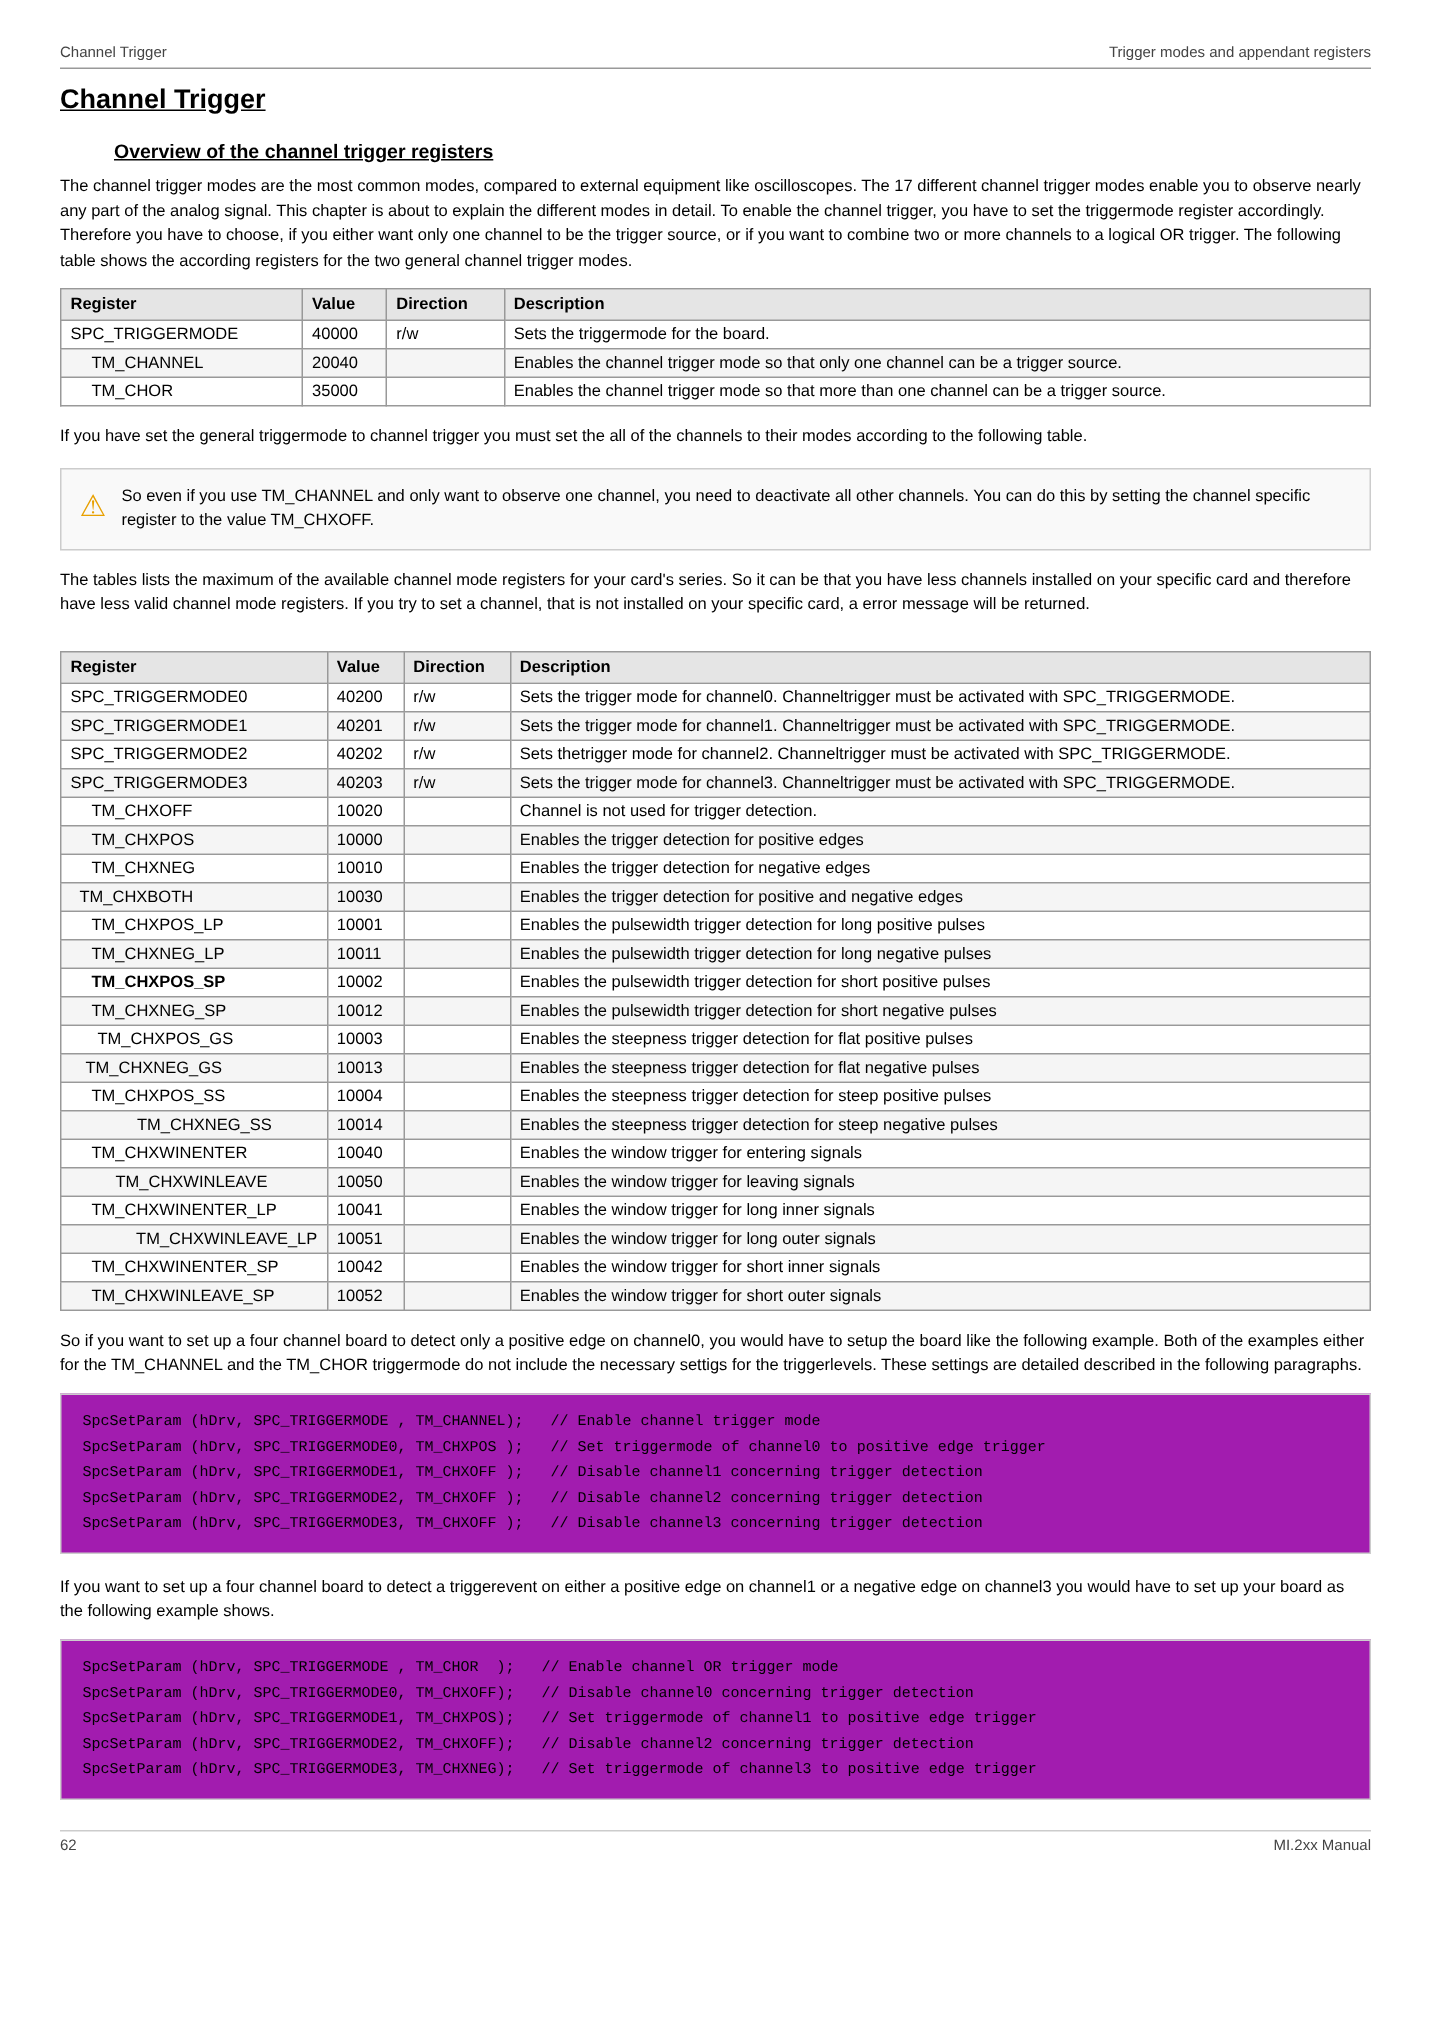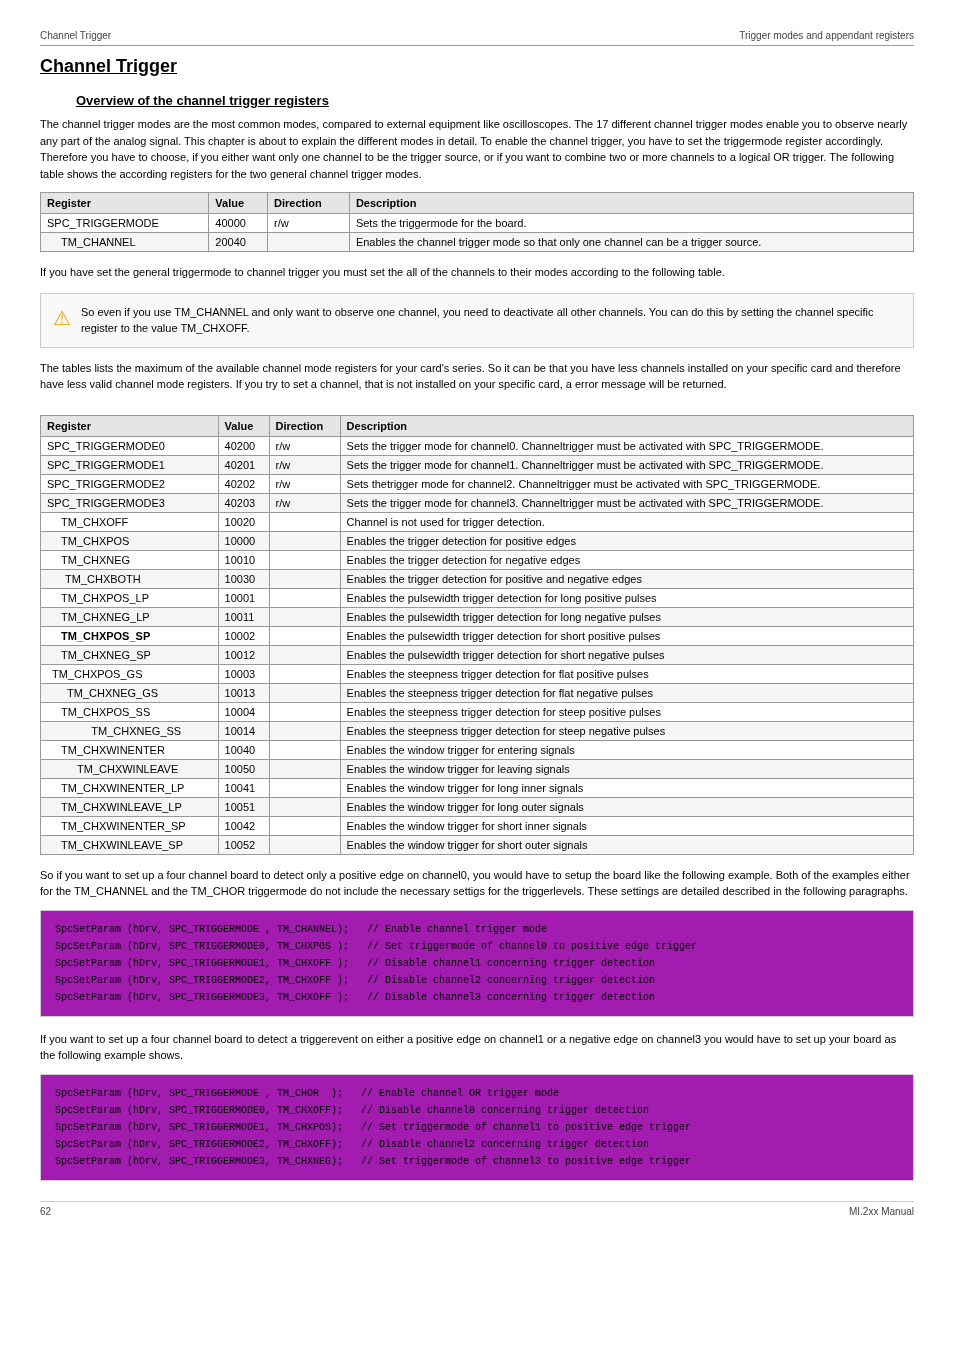--- a/index.html
+++ b/index.html
@@ -139,20 +139,26 @@
         <td>40000</td>
         <td>r/w</td>
         <td>Sets the triggermode for the board.</td>
       </tr>
       <tr class="indent-row">
         <td style="padding-left: 20px;">TM_CHANNEL</td>
         <td>20040</td>
         <td></td>
         <td>Enables the channel trigger mode so that only one channel can be a trigger source.</td>
       </tr>
+      <tr class="indent-row">
+        <td style="padding-left: 20px;">TM_CHOR</td>
+        <td>35000</td>
+        <td></td>
+        <td>Enables the channel trigger mode so that more than one channel can be a trigger source.</td>
+      </tr>
     </tbody>
 </table>
 
 
 <p>If you have set the general triggermode to channel trigger you must set the all of the channels to their modes according to the following table.</p>
 
 
 <div class="warning-box">
   <span class="warning-icon">⚠</span>
   <span class="warning-text">So even if you use TM_CHANNEL and only want to observe one channel, you need to deactivate all other channels. You can do this by setting the channel specific register to the value TM_CHXOFF.</span>
@@ -210,21 +216,21 @@
         <td></td>
         <td>Enables the trigger detection for positive edges</td>
       </tr>
       <tr>
         <td style="padding-left: 20px;">TM_CHXNEG</td>
         <td>10010</td>
         <td></td>
         <td>Enables the trigger detection for negative edges</td>
       </tr>
       <tr>
-        <td style="padding-left: 24px;">TM_CHXBOTH</td>
+        <td style="padding-left: 12px;">TM_CHXBOTH</td>
         <td>10030</td>
         <td></td>
         <td>Enables the trigger detection for positive and negative edges</td>
       </tr>
       <tr>
         <td style="padding-left: 20px;">TM_CHXPOS_LP</td>
         <td>10001</td>
         <td></td>
         <td>Enables the pulsewidth trigger detection for long positive pulses</td>
       </tr>
@@ -240,27 +246,27 @@
         <td></td>
         <td>Enables the pulsewidth trigger detection for short positive pulses</td>
       </tr>
       <tr>
         <td style="padding-left: 20px;">TM_CHXNEG_SP</td>
         <td>10012</td>
         <td></td>
         <td>Enables the pulsewidth trigger detection for short negative pulses</td>
       </tr>
       <tr>
-        <td style="padding-left: 11px;">TM_CHXPOS_GS</td>
+        <td style="padding-left: 24px;">TM_CHXPOS_GS</td>
         <td>10003</td>
         <td></td>
         <td>Enables the steepness trigger detection for flat positive pulses</td>
       </tr>
       <tr>
-        <td style="padding-left: 26px;">TM_CHXNEG_GS</td>
+        <td style="padding-left: 16px;">TM_CHXNEG_GS</td>
         <td>10013</td>
         <td></td>
         <td>Enables the steepness trigger detection for flat negative pulses</td>
       </tr>
       <tr>
         <td style="padding-left: 20px;">TM_CHXPOS_SS</td>
         <td>10004</td>
         <td></td>
         <td>Enables the steepness trigger detection for steep positive pulses</td>
       </tr>
@@ -282,21 +288,21 @@
         <td></td>
         <td>Enables the window trigger for leaving signals</td>
       </tr>
       <tr>
         <td style="padding-left: 20px; margin-left: 23px;">TM_CHXWINENTER_LP</td>
         <td>10041</td>
         <td></td>
         <td>Enables the window trigger for long inner signals</td>
       </tr>
       <tr>
-        <td style="padding-left: 20px;">TM_CHXWINLEAVE_LP</td>
+        <td style="padding-left: 20px; text-align: right;">TM_CHXWINLEAVE_LP</td>
         <td>10051</td>
         <td></td>
         <td>Enables the window trigger for long outer signals</td>
       </tr>
       <tr>
         <td style="padding-left: 20px;">TM_CHXWINENTER_SP</td>
         <td>10042</td>
         <td></td>
         <td>Enables the window trigger for short inner signals</td>
       </tr>

